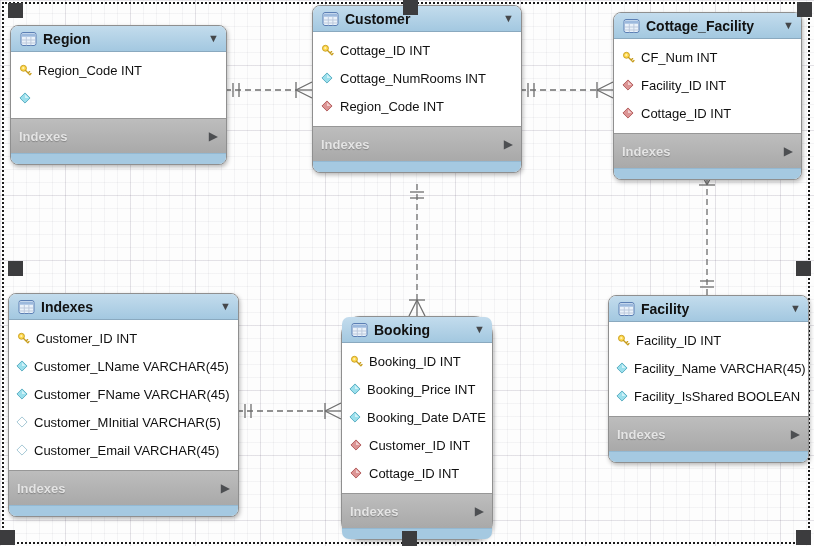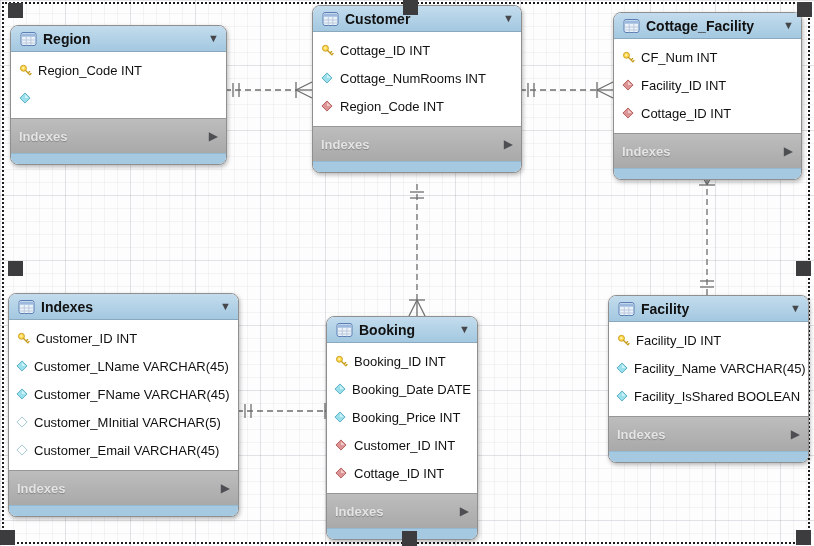--- a/index.html
+++ b/index.html
@@ -320,21 +320,21 @@
             </span>
             <span>Customer_Email VARCHAR(45)</span>
           </div>
         </div>
         <div class="tfoot">
           <span class="flabel">Indexes</span>
           <span class="expand">▶</span>
         </div>
         <div class="tstrip"></div>
       </div>
-      <div class="table" style="left: 326px; top: 316px; width: 150px;">
+      <div class="table" style="left: 341px; top: 316px; width: 150px; border-radius: 19px;">
         <div class="thead">
           <span class="ticon">
             <svg viewBox="0 0 16 14" width="17" height="14">
               <rect x="0.5" y="0.5" width="15" height="13" rx="2" fill="#eaf2fa" stroke="#5b7fb4"></rect>
               <rect x="1.5" y="1.5" width="13" height="3.2" fill="#9cb9dd"></rect>
               <line x1="1.5" y1="8" x2="14.5" y2="8" stroke="#bcc9dc"></line>
               <line x1="1.5" y1="11" x2="14.5" y2="11" stroke="#bcc9dc"></line>
               <line x1="5.8" y1="5" x2="5.8" y2="13.4" stroke="#bcc9dc"></line>
               <line x1="10.4" y1="5" x2="10.4" y2="13.4" stroke="#bcc9dc"></line>
             </svg>
@@ -353,30 +353,30 @@
             </span>
             <span>Booking_ID INT</span>
           </div>
           <div class="col">
             <span class="cicon">
               <svg viewBox="0 0 13 13" width="12" height="12">
                 <polygon points="6.5,1 12,6.5 6.5,12 1,6.5" fill="#9adfec" stroke="#55aabf"></polygon>
                 <polygon points="6.5,2.6 10.4,6.5 6.5,6.5" fill="#d2f2f8" stroke="none"></polygon>
               </svg>
             </span>
+            <span>Booking_Price INT</span>
+          </div>
+          <div class="col">
+            <span class="cicon">
+              <svg viewBox="0 0 13 13" width="12" height="12">
+                <polygon points="6.5,1 12,6.5 6.5,12 1,6.5" fill="#9adfec" stroke="#55aabf"></polygon>
+                <polygon points="6.5,2.6 10.4,6.5 6.5,6.5" fill="#d2f2f8" stroke="none"></polygon>
+              </svg>
+            </span>
             <span>Booking_Date DATE</span>
-          </div>
-          <div class="col">
-            <span class="cicon">
-              <svg viewBox="0 0 13 13" width="12" height="12">
-                <polygon points="6.5,1 12,6.5 6.5,12 1,6.5" fill="#9adfec" stroke="#55aabf"></polygon>
-                <polygon points="6.5,2.6 10.4,6.5 6.5,6.5" fill="#d2f2f8" stroke="none"></polygon>
-              </svg>
-            </span>
-            <span>Booking_Price INT</span>
           </div>
           <div class="col">
             <span class="cicon">
               <svg viewBox="0 0 13 13" width="12" height="12">
                 <polygon points="6.5,1 12,6.5 6.5,12 1,6.5" fill="#dc9494" stroke="#b05858"></polygon>
                 <polygon points="6.5,2.6 10.4,6.5 6.5,6.5" fill="#f2cfcf" stroke="none"></polygon>
               </svg>
             </span>
             <span>Customer_ID INT</span>
           </div>

